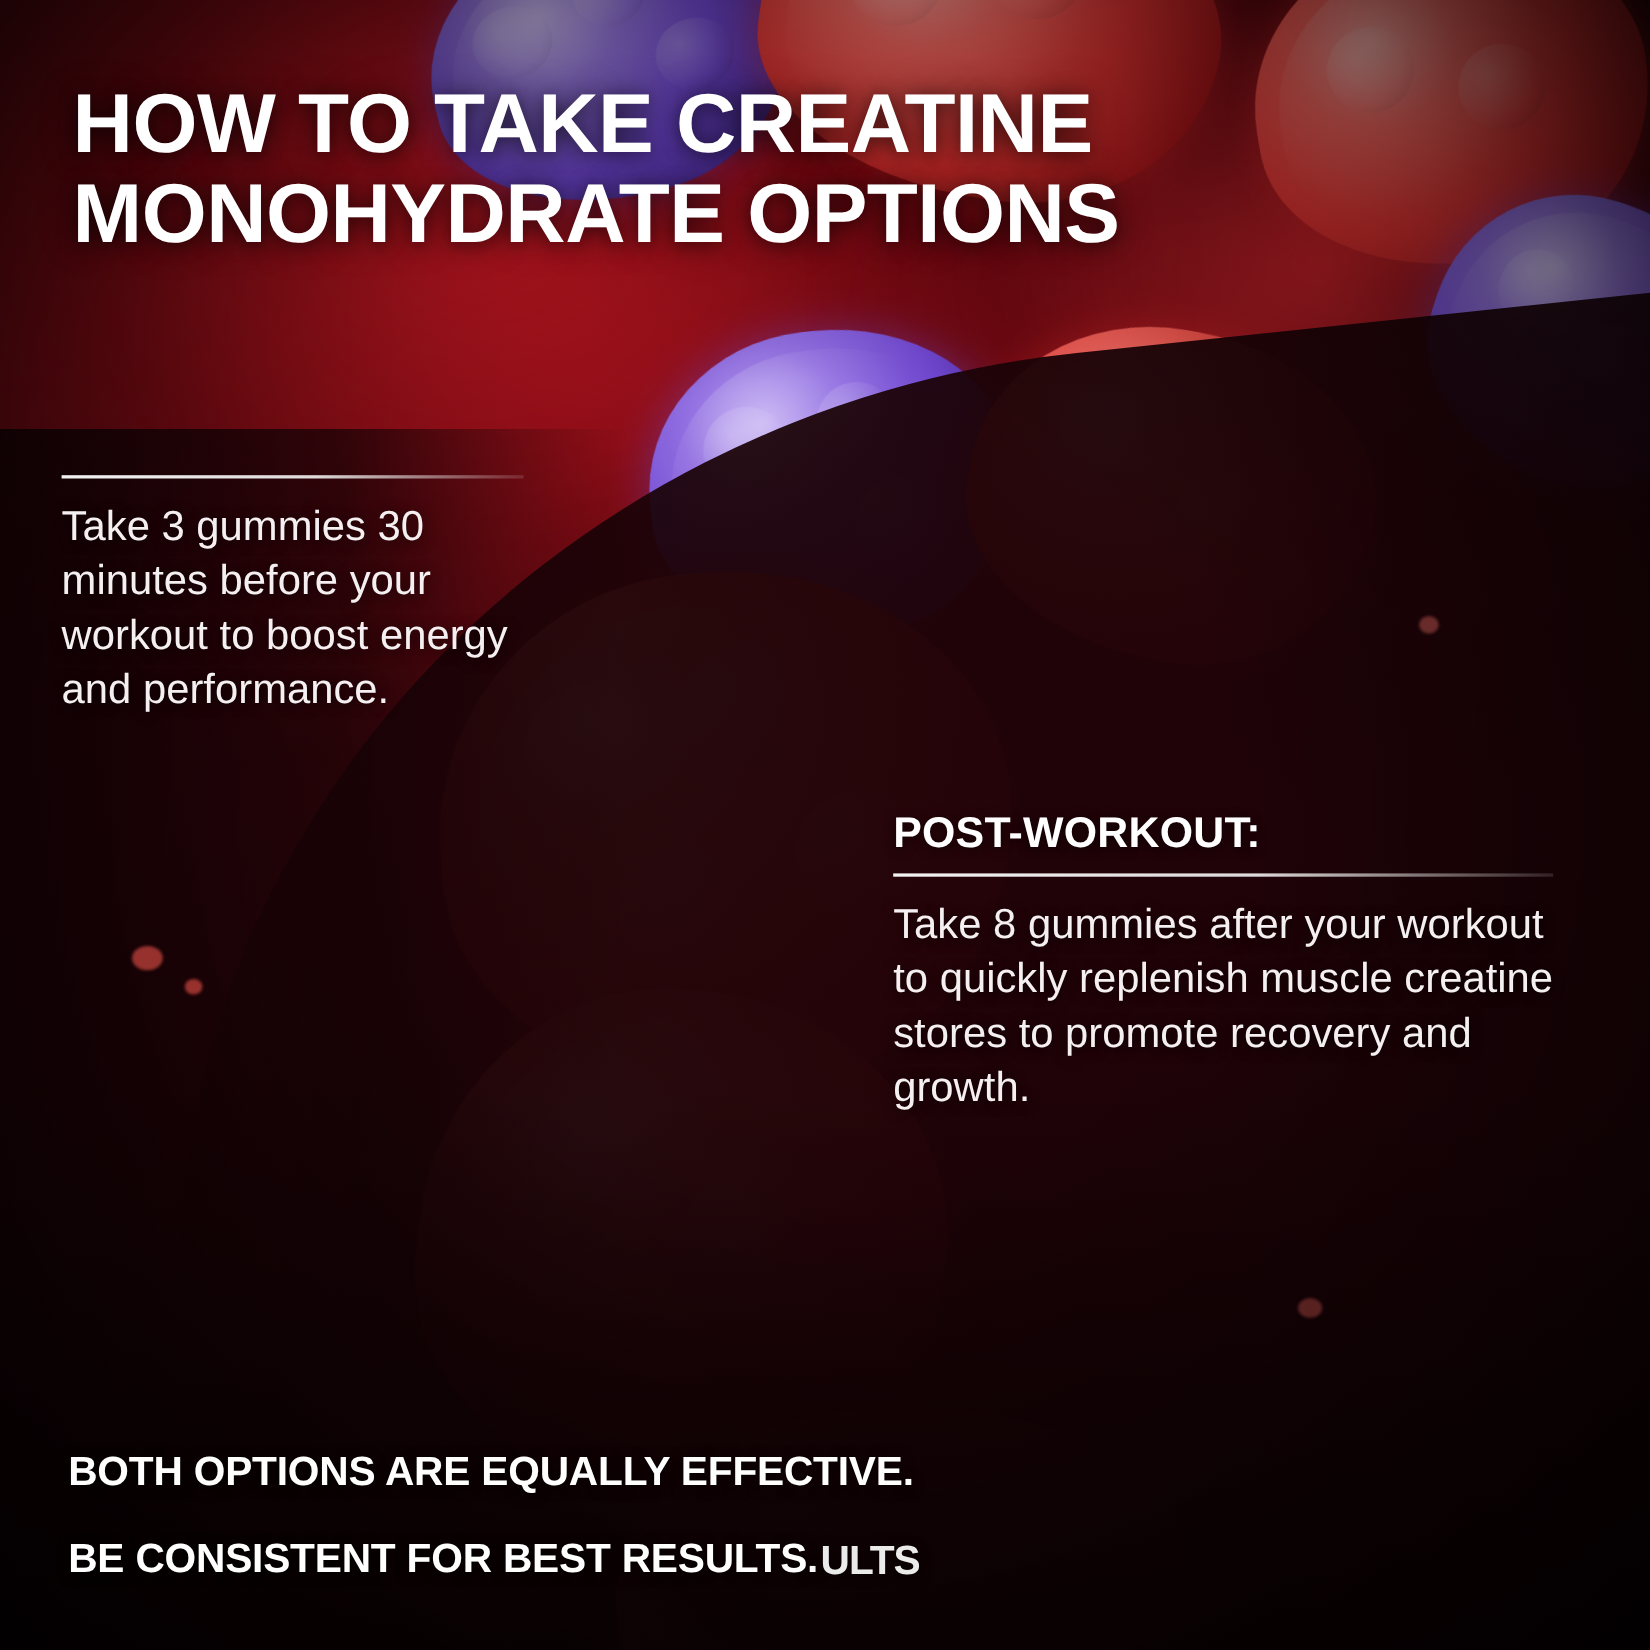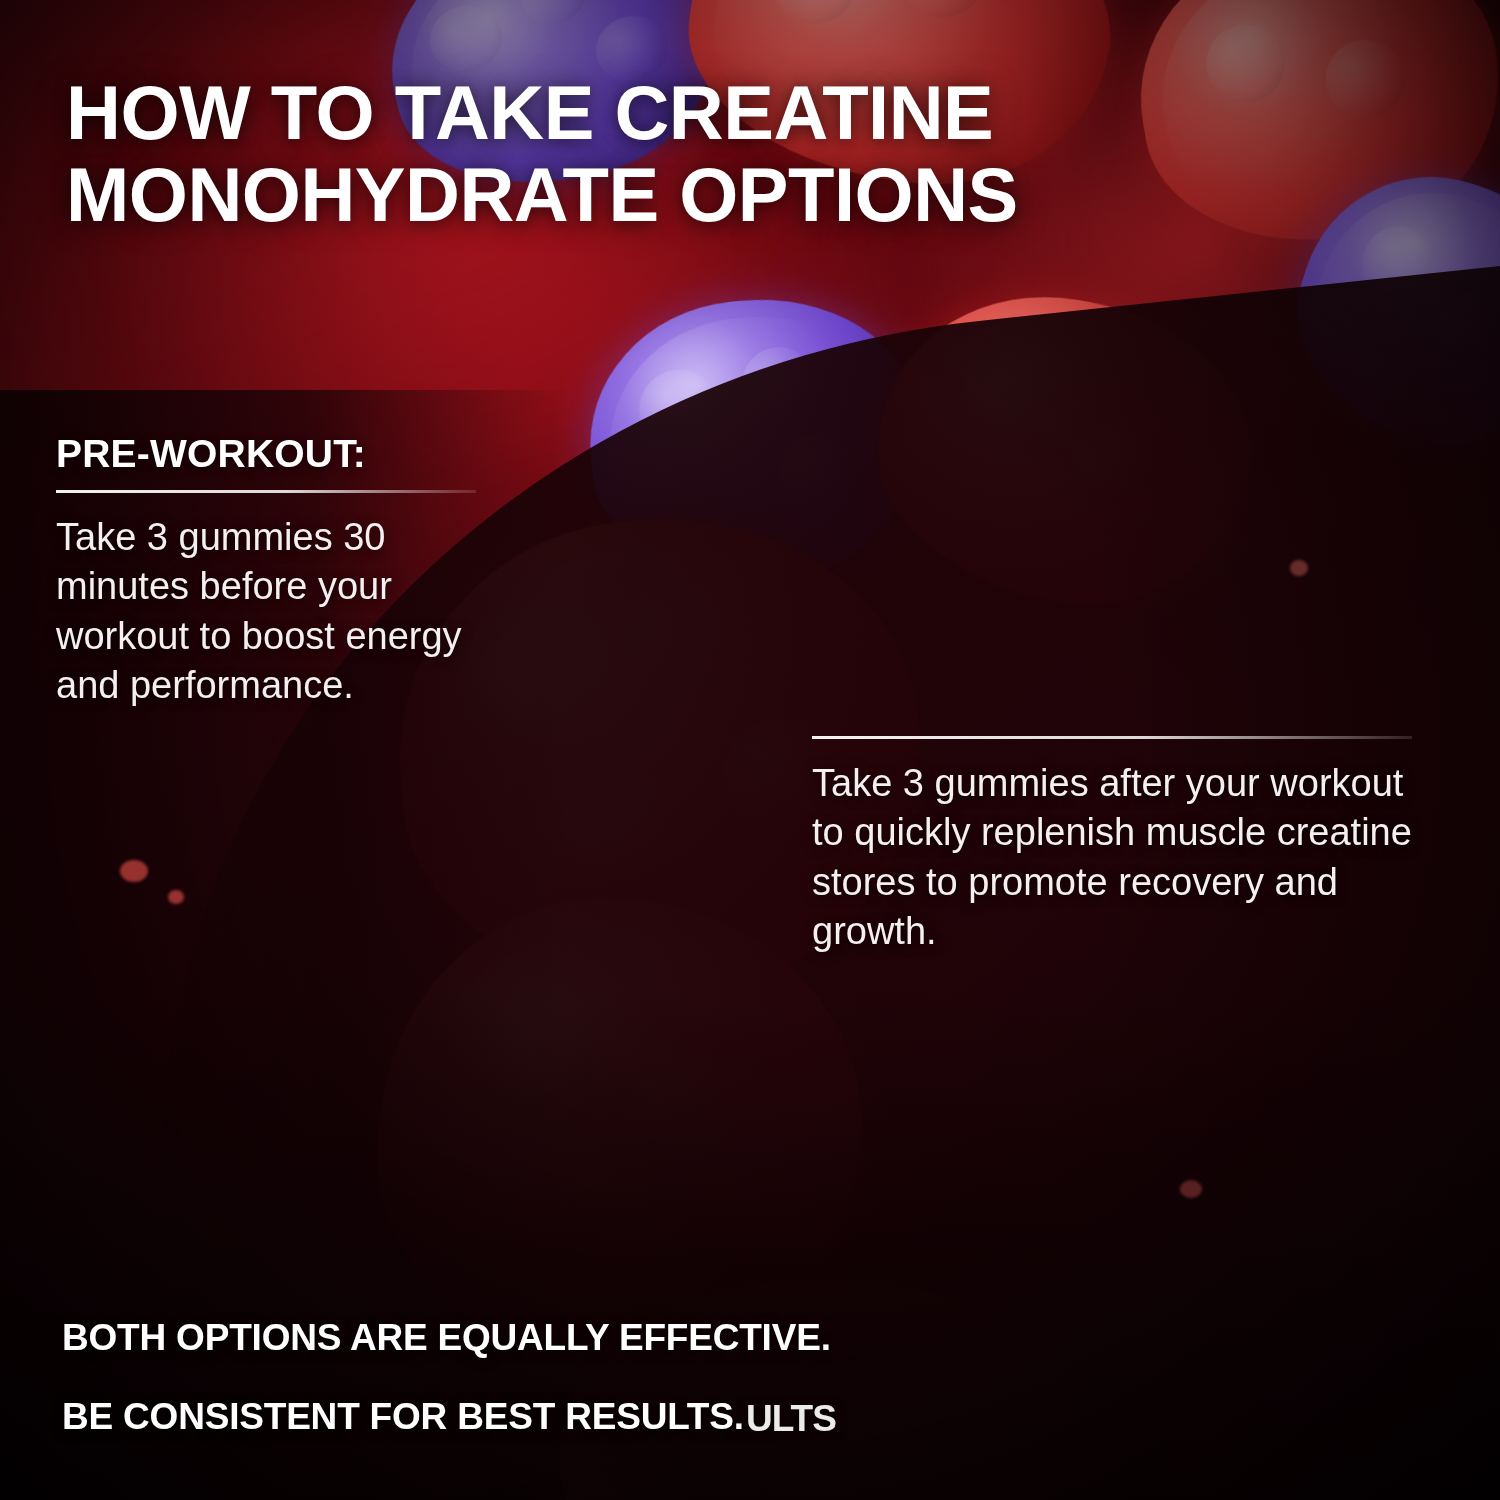--- a/index.html
+++ b/index.html
@@ -254,28 +254,28 @@
   <div class="speck" style="left:1180px; top:1180px; width:22px; height:18px; background:rgba(255,110,100,0.3);"></div>
 
   <div class="content">
 
     <div class="headline">
       <span>HOW TO TAKE CREATINE</span>
       <span class="l2">MONOHYDRATE OPTIONS</span>
     </div>
 
     <div class="block" id="pre-block">
-      <div class="block-title">PRE-WORKOUT:</div>
       <div class="rule"></div>
       <div class="block-body">Take 3 gummies 30 minutes before your workout to boost energy and performance.</div>
     </div>
 
     <div class="block" id="post-block">
+      <div class="block-title">POST-WORKOUT:</div>
       <div class="rule"></div>
-      <div class="block-body">Take 3 gummies after your workout to quickly replenish muscle creatine stores to promote recovery and growth.</div>
+      <div class="block-body">Take 8 gummies after your workout to quickly replenish muscle creatine stores to promote recovery and growth.</div>
     </div>
 
     <div class="footer">
       <span>BOTH OPTIONS ARE EQUALLY EFFECTIVE.</span>
       <span class="fl2">
         <span>BE CONSISTENT FOR BEST RESULTS.</span>
         <span class="ghost">ULTS</span>
       </span>
     </div>
 

